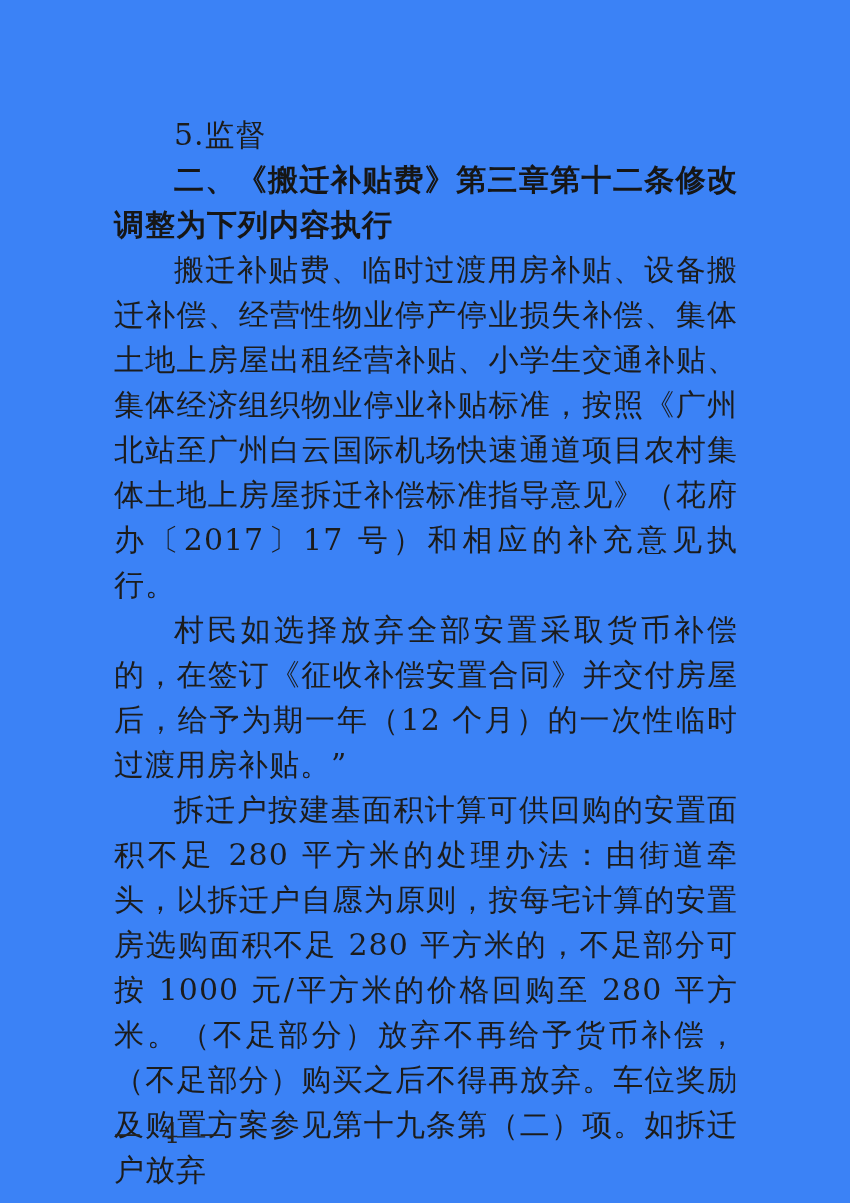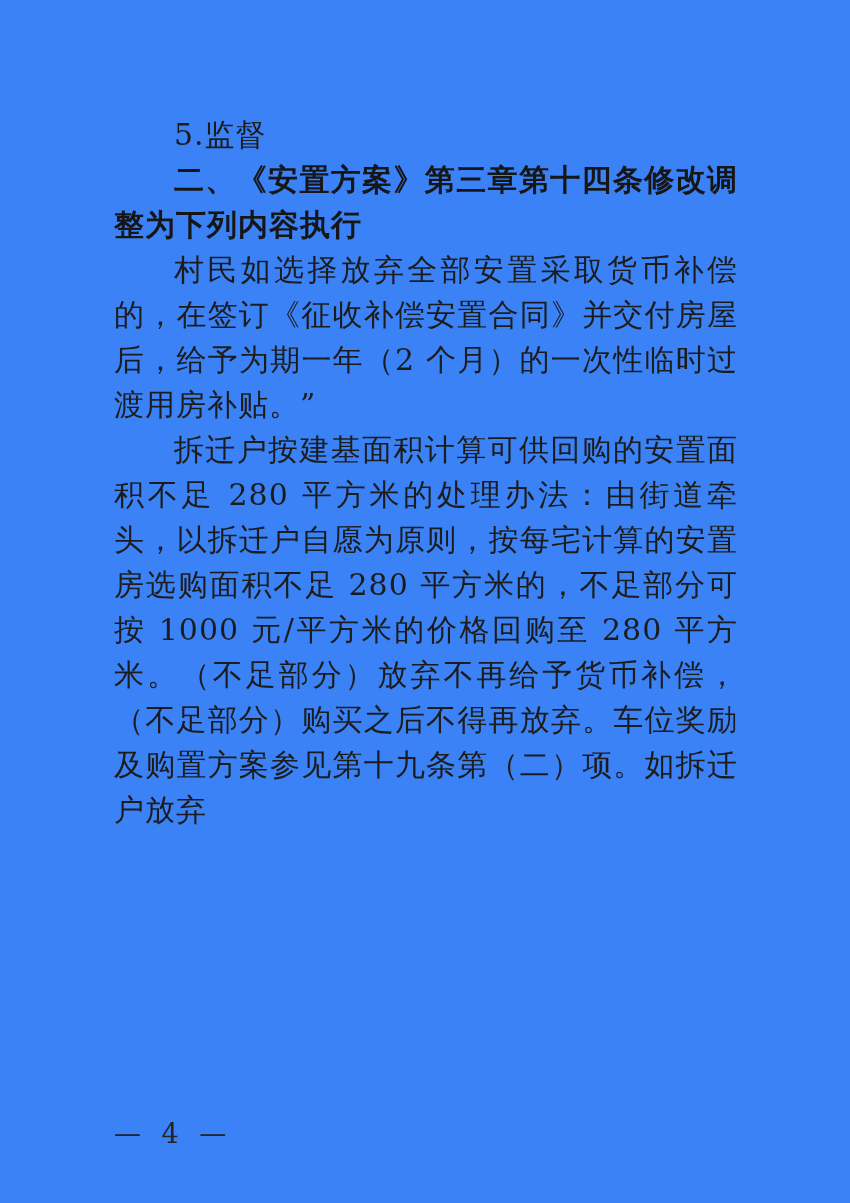--- a/index.html
+++ b/index.html
@@ -54,18 +54,19 @@
     color: #242424;
     white-space: nowrap;
   }
 </style>
 </head>
 <body>
 
 <div class="page">
   <div class="content">
     <p class="body">5.监督</p>
-    <h2 class="heading">二、《安置方案》第三章第十四条修改调整为下列内容执行</h2>
-    <p class="body">村民如选择放弃全部安置采取货币补偿的，在签订《征收补偿安置合同》并交付房屋后，给予为期一年（2 个月）的一次性临时过渡用房补贴。”</p>
+    <h2 class="heading">二、《搬迁补贴费》第三章第十二条修改调整为下列内容执行</h2>
+    <p class="body">搬迁补贴费、临时过渡用房补贴、设备搬迁补偿、经营性物业停产停业损失补偿、集体土地上房屋出租经营补贴、小学生交通补贴、集体经济组织物业停业补贴标准，按照《广州北站至广州白云国际机场快速通道项目农村集体土地上房屋拆迁补偿标准指导意见》（花府办〔2017〕17 号）和相应的补充意见执行。</p>
+    <p class="body">村民如选择放弃全部安置采取货币补偿的，在签订《征收补偿安置合同》并交付房屋后，给予为期一年（12 个月）的一次性临时过渡用房补贴。”</p>
     <p class="body">拆迁户按建基面积计算可供回购的安置面积不足 280 平方米的处理办法：由街道牵头，以拆迁户自愿为原则，按每宅计算的安置房选购面积不足 280 平方米的，不足部分可按 1000 元/平方米的价格回购至 280 平方米。（不足部分）放弃不再给予货币补偿，（不足部分）购买之后不得再放弃。车位奖励及购置方案参见第十九条第（二）项。如拆迁户放弃</p>
   </div>
   <div class="page-number">— 4 —</div>
 </div>
 
 </body></html>

